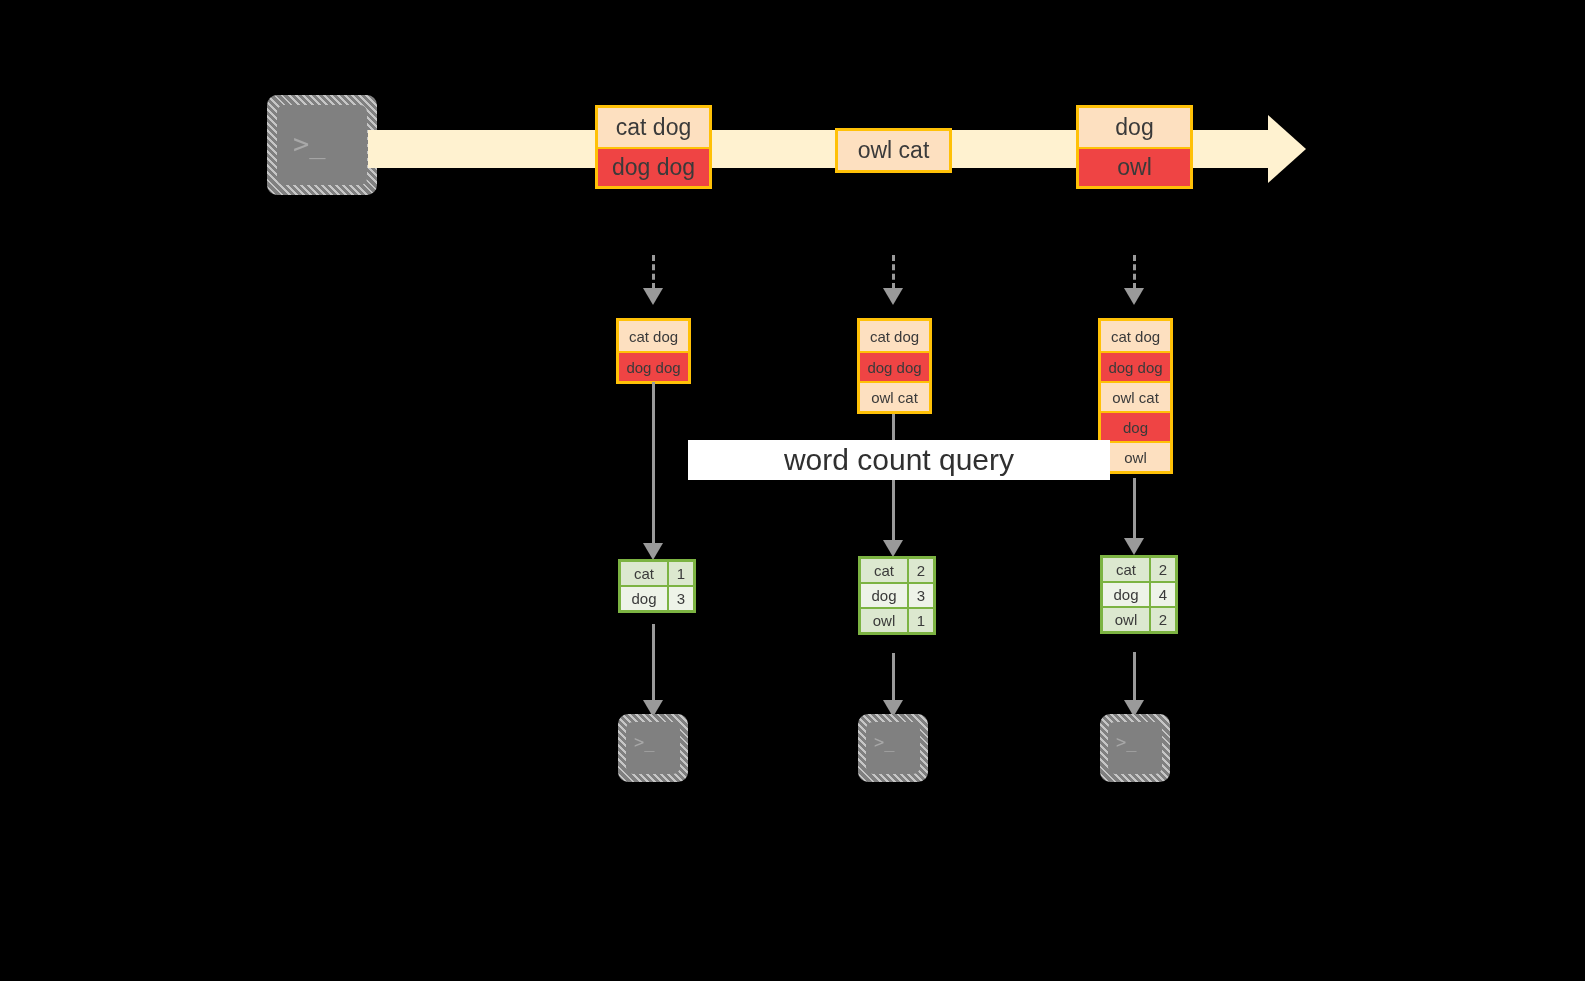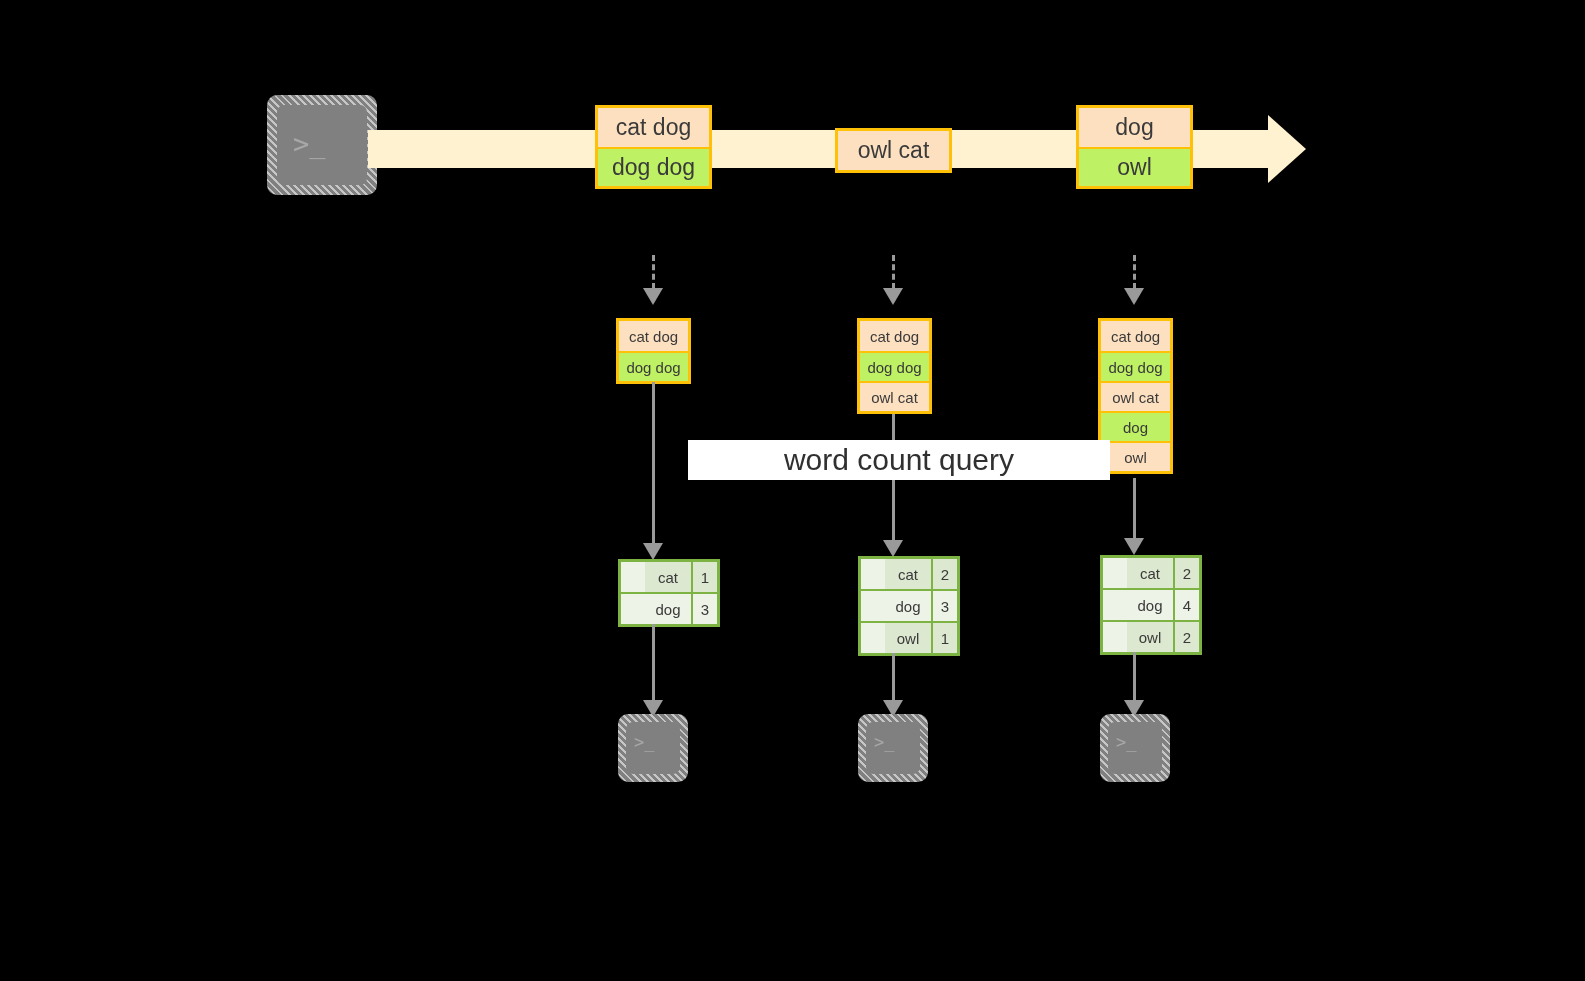--- a/index.html
+++ b/index.html
@@ -62,39 +62,38 @@
   }
   .mrow {
     box-sizing: border-box;
     display: flex;
     align-items: center;
     justify-content: center;
     color: #3a3a3a;
     white-space: nowrap;
   }
   .mrow.odd  { background: #fde0c0; }
-  .mrow.even { background: #bef264; }
+  .mrow.even { background: #ef4444; }
   .mrow + .mrow { border-top: 2px solid #ffc107; }
 
   
   .mstack.big .mrow { height: 39px; font-size: 23px; }
   
   .mstack.sm .mrow { height: 30px; font-size: 15px; }
 
   
   .gtable {
     position: absolute;
     box-sizing: border-box;
     border: 3px solid #7cb342;
     background: #eef3e8;
   }
   .grow {
     display: flex;
-    height: 30px;
-    padding-left: 24px;
+    height: 23px;
   }
   .grow + .grow { border-top: 2px solid #7cb342; }
   .gcell {
     box-sizing: border-box;
     display: flex;
     align-items: center;
     justify-content: center;
     font-size: 15px;
     color: #3a3a3a;
   }

